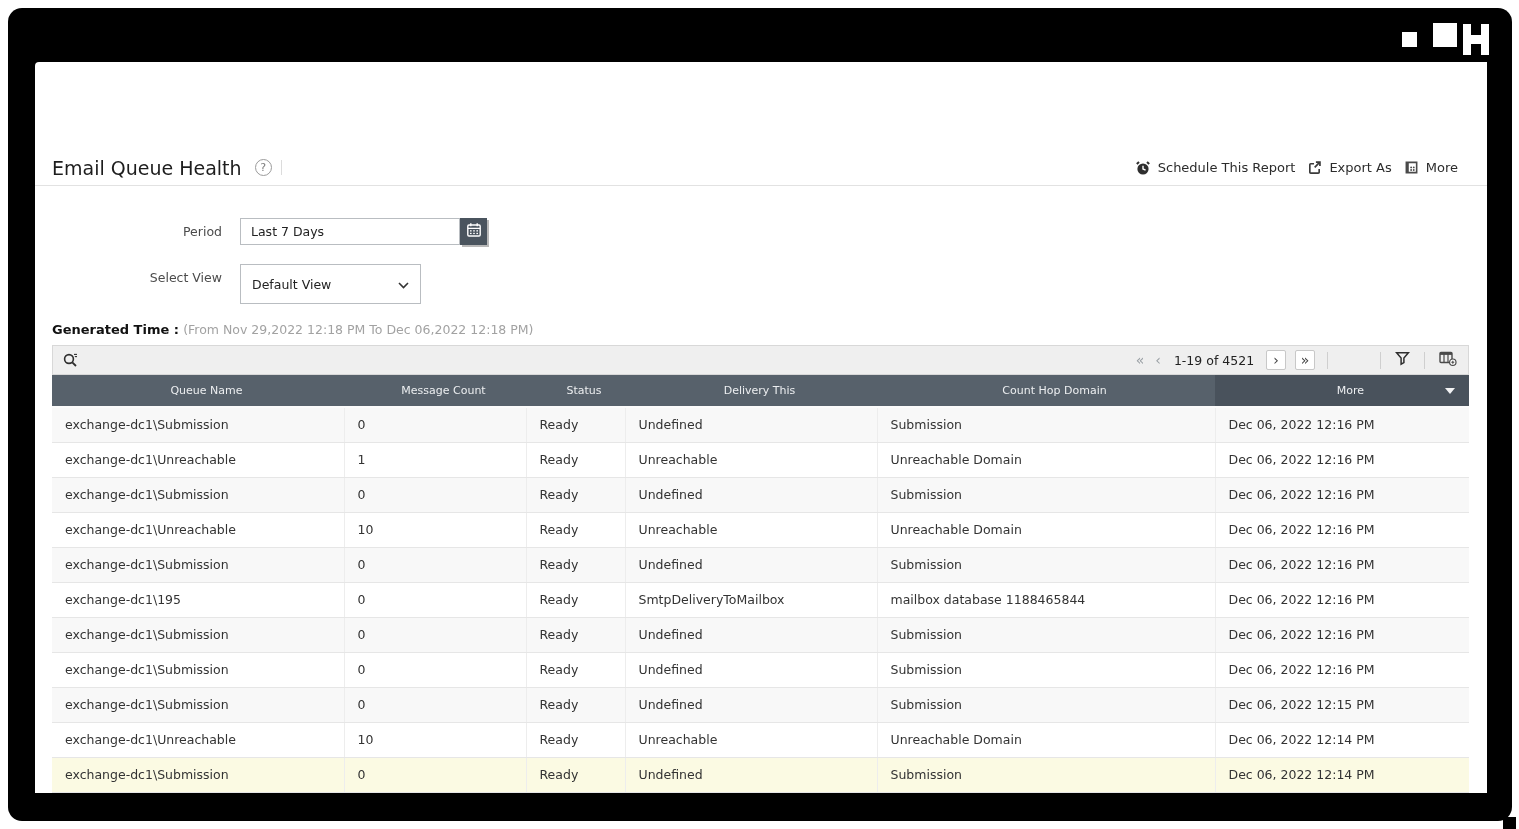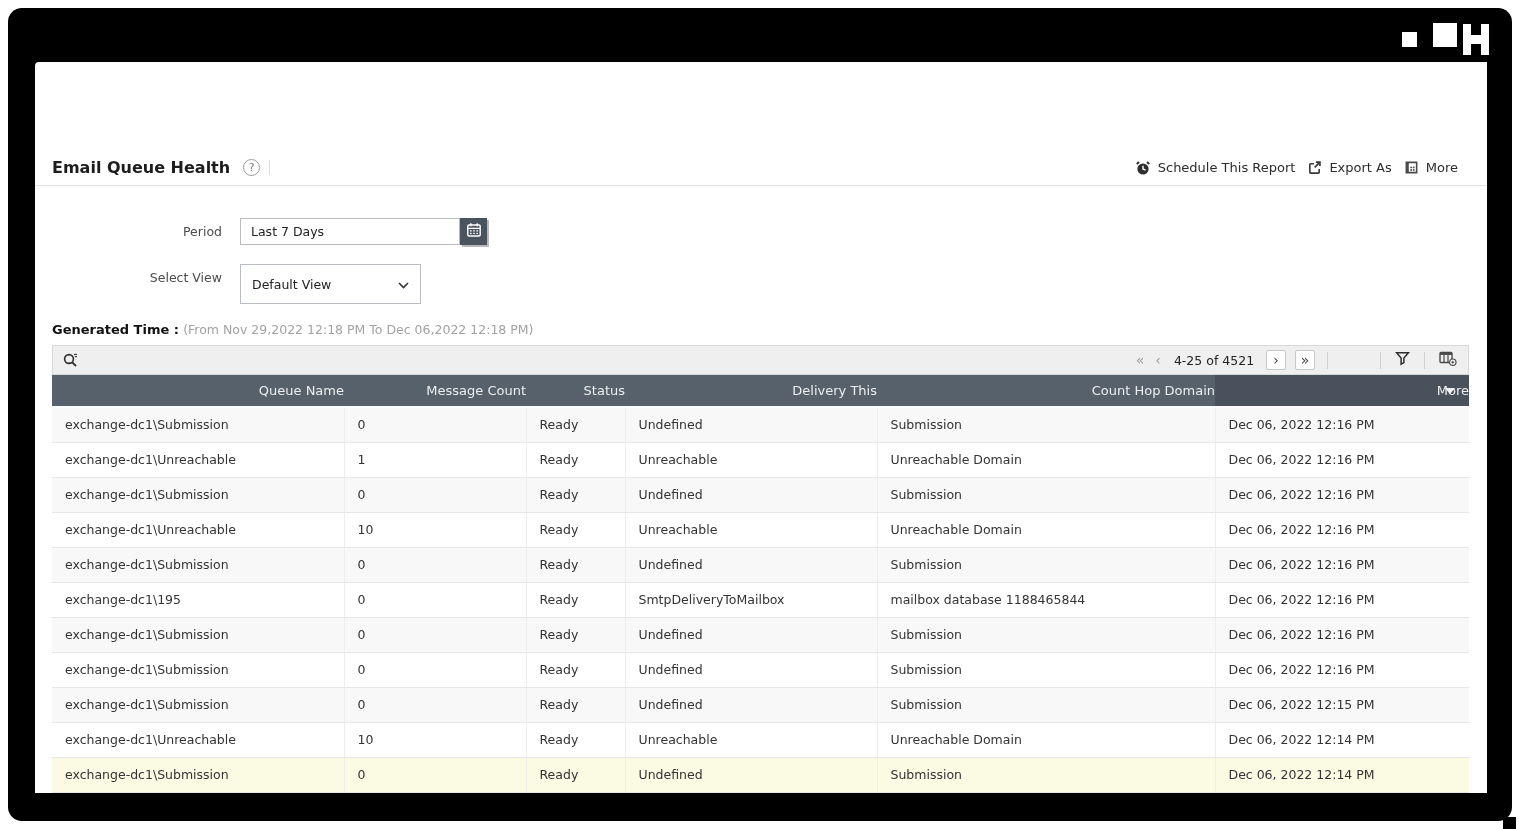--- a/index.html
+++ b/index.html
@@ -15,21 +15,21 @@
   .deco-h .bar { position:absolute; top:0; width:8px; height:31px; background:#fff; }
   .deco-h .bar.l { left:0; } .deco-h .bar.r { right:0; }
   .deco-h .mid { position:absolute; left:8px; top:11px; width:10px; height:9px; background:#fff; }
   .corner-dot { position:absolute; left:1503px; top:817px; width:13px; height:12px; background:#000; }
 
   
   .page { position:absolute; left:35px; top:62px; width:1452px; height:731px; background:#fff; overflow:hidden; border-radius:4px 0 0 0; }
 
   
   .titlebar { position:absolute; left:0; top:88px; width:100%; height:36px; display:flex; align-items:center; padding:0 29px 0 17px; border-bottom:1px solid #e2e2e2; }
-  .page-title { font-size:16px; font-weight:bold; color:#1d1d1d; }
+  .page-title { font-size:19px; font-weight:normal; color:#1d1d1d; }
   .help-circle { width:17px; height:17px; margin-left:13px; border:1px solid #9b9b9b; border-radius:50%; color:#7d7d7d; font-size:11px; display:flex; align-items:center; justify-content:center; cursor:pointer; }
   .title-div { width:1px; height:15px; background:#dcdcdc; margin-left:9px; }
   .tb-spacer { flex:1; }
   .actions { display:flex; align-items:center; gap:12px; }
   .action { display:flex; align-items:center; gap:7px; background:none; border:none; font-family:inherit; font-size:13px; color:#2c2c2c; cursor:pointer; }
   .action svg { display:block; }
 
   
   .flabel { position:absolute; left:0; width:187px; text-align:right; font-size:12.5px; color:#4b4b4b; }
   .lbl-period { top:162px; }
@@ -52,21 +52,21 @@
   .pg-nav.on { color:#444; background:#fff; border:1px solid #c8c8c8; border-radius:2px; width:20px; height:20px; cursor:pointer; display:flex; align-items:center; justify-content:center; }
   .pg-range { font-size:12.5px; color:#222; margin:0 3px; }
   .vsep { width:1px; height:17px; background:#cfcfcf; margin:0 3px; }
   .psize { display:flex; align-items:center; gap:4px; background:none; border:none; font-family:inherit; font-size:12.5px; color:#222; cursor:pointer;margin-top:44px; }
   .caret-dn { width:0; height:0; border-left:4px solid transparent; border-right:4px solid transparent; border-top:5px solid #555; }
   .icon-btn { background:none; border:none; cursor:pointer; display:flex; align-items:center; padding:0 2px; }
 
   
   .tablewrap { position:absolute; left:17px; top:313px; width:1417px; }
   table { border-collapse:collapse; table-layout:fixed; width:1417px; }
-  th { height:32px; background:#57616b; color:#eceef0; font-weight:normal; font-size:13px; text-align:right; padding-left:17px; position:relative; cursor:pointer; }
+  th { height:32px; background:#57616b; color:#eceef0; font-weight:normal; font-size:11px; text-align:center; padding-left:17px; position:relative; cursor:pointer; }
   th.sorted { background:#49525c; }
   th .sort-arrow { position:absolute; right:14px; top:13px; width:0; height:0; border-left:5px solid transparent; border-right:5px solid transparent; border-top:6px solid #f2f3f4; }
   td { height:35px; font-size:12.5px; color:#333; padding-left:13px; border-bottom:1px solid #e6e6e6; border-right:1px solid #ededed; background-clip:padding-box; }
   td:last-child { border-right:none; }
   tr.odd td { background:#f8f8f8; }
   tr.even td { background:#ffffff; }
   tr.hl td { background:#fbfae3; }
   tbody tr:first-child td { border-top:2px solid #fbfbfb; }
 </style>
 </head>
@@ -171,21 +171,21 @@
             <circle cx="7" cy="7" r="4.4" stroke="#2e2e2e" stroke-width="1.6" fill="none"></circle>
             <path d="M10.3 10.3 L14 14" stroke="#2e2e2e" stroke-width="1.8"></path>
             <path d="M12 2.4 h3" stroke="#2e2e2e" stroke-width="1.1"></path>
             <path d="M12.8 4.6 h2.2" stroke="#2e2e2e" stroke-width="1.1"></path>
           </svg>
       </span>
       <span class="t-spacer"></span>
       <div class="pager">
         <button class="pg-nav">«</button>
         <button class="pg-nav">‹</button>
-        <span class="pg-range">4-25 of 4521</span>
+        <span class="pg-range">1-19 of 4521</span>
         <button class="pg-nav on">›</button>
         <button class="pg-nav on">»</button>
         <span class="vsep"></span>
         <button class="psize">
           <span>25</span>
           <span class="caret-dn"></span>
         </button>
         <span class="vsep"></span>
         <button class="icon-btn">
           <span>

